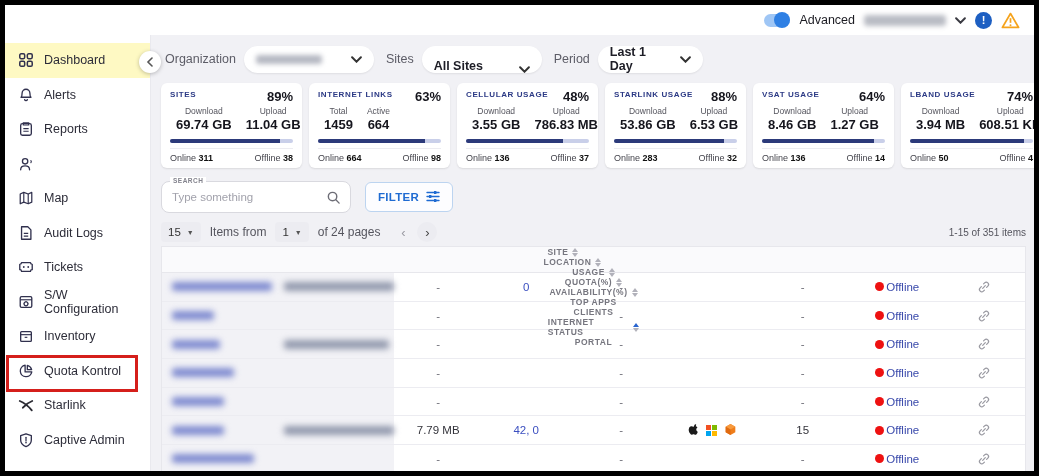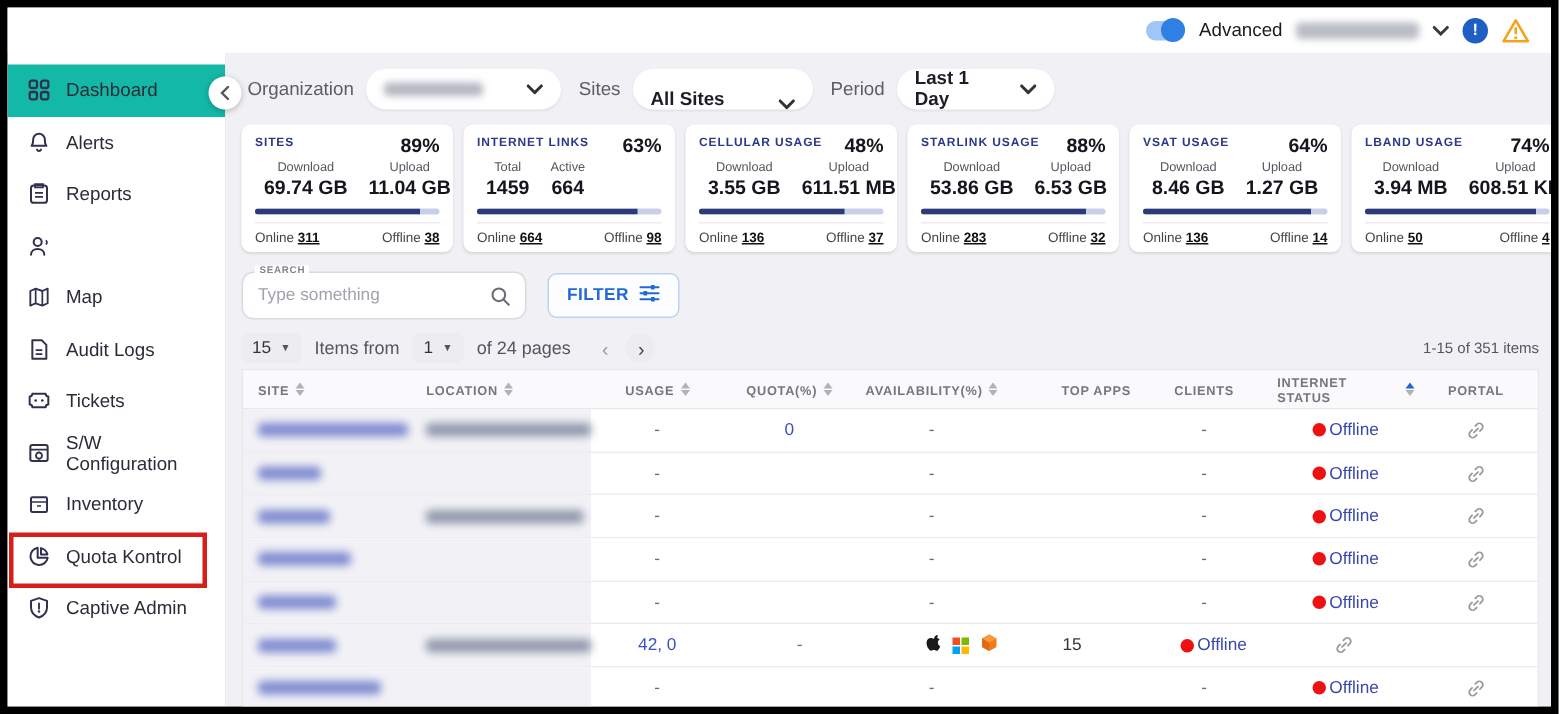--- a/index.html
+++ b/index.html
@@ -15,21 +15,21 @@
   .blur-bar { display:inline-block; border-radius:3px; filter:blur(2.5px); }
   .user-blur { width:82px; height:11px; background:#b9bcc4; }
   .chev { color:#3a3a42; display:inline-flex; }
   .badge-info { width:17px; height:17px; border-radius:50%; background:#1d5fc2; color:#fff; font-size:11px; font-weight:bold; display:inline-flex; align-items:center; justify-content:center; }
   .warn-icon { display:inline-flex; }
 
   
   .body { flex:1; display:flex; overflow:hidden; }
   .sidebar { width:146px; background:#fff; border-right:1px solid #e9e9ee; position:relative; padding-top:8px; flex:0 0 auto; }
   .s-item { height:34.5px; display:flex; align-items:center; gap:10px; padding:0 12px; font-size:12.5px; color:#2c2c38; font-weight:500; cursor:pointer; position:relative; }
-  .s-item.active { background:#14b8a6; }
+  .s-item.active { background:#fef9c3; }
   .s-item.red-boxed::after { content:""; position:absolute; left:1px; top:1px; width:126px; height:31px; border:3px solid #d51f1b; }
   .s-icon { width:17px; height:17px; display:inline-flex; align-items:center; justify-content:center; color:#31314e; flex:0 0 auto; }
   .collapse-btn { position:absolute; right:-11px; top:16px; width:22px; height:22px; border-radius:50%; background:#fff; box-shadow:0 1px 4px rgba(0,0,0,.25); display:flex; align-items:center; justify-content:center; color:#555; cursor:pointer; z-index:5; }
 
   main { flex:1; background:#f1f1f5; padding:8px 8px 0 10px; overflow:hidden; }
 
   
   .filter-row { display:flex; align-items:center; gap:8px; height:32px; }
   .f-label { font-size:12.5px; color:#5c5c66; margin-left:4px; }
   .pill { background:#fff; border-radius:16px; height:27px; display:flex; align-items:center; justify-content:space-between; padding:0 12px; box-shadow:0 1px 2px rgba(0,0,0,.08); font-size:12.5px; font-weight:bold; color:#1d1d26; cursor:pointer; gap:8px; }
@@ -42,21 +42,21 @@
   .card-top { display:flex; justify-content:space-between; align-items:flex-start; }
   .card-title { font-size:8px; font-weight:bold; color:#2c3a85; letter-spacing:.6px; }
   .card-pct { font-size:13px; font-weight:600; color:#15151d; line-height:1; }
   .card-cols { display:flex; gap:14px; margin-top:3px; padding-left:6px; }
   .cc { text-align:center; }
   .cc-label { font-size:8.5px; color:#55555e; }
   .cc-value { font-size:13px; font-weight:600; color:#15151d; margin-top:1px; white-space:nowrap; }
   .bar { height:4px; background:#c9cfe9; border-radius:2px; margin-top:7px; overflow:hidden; }
   .bar-fill { height:100%; background:#2c3a7a; }
   .card-bottom { display:flex; justify-content:space-between; border-top:1px solid #ececf1; margin-top:5px; padding-top:4px; font-size:9px; color:#44444c; }
-  .card-bottom b { color:#111;text-decoration:underline; }
+  .card-bottom b { color:#111; }
 
   
   .search-row { display:flex; align-items:center; gap:14px; margin-top:13px; }
   .search-box { position:relative; width:190px; height:32px; background:#fff; border:1px solid #d9d9df; border-radius:8px; display:flex; align-items:center; padding:0 10px; }
   .search-legend { position:absolute; top:-5px; left:8px; background:#fff; padding:0 3px; font-size:6.5px; font-weight:bold; letter-spacing:.5px; color:#83838d; }
   .search-input { border:none; outline:none; flex:1; font-size:11.5px; color:#333; font-family:"Liberation Sans",sans-serif; background:transparent; }
   .search-input::placeholder { color:#a2a2ac; }
   .search-icon { color:#6d6d76; display:flex; }
   .filter-btn { height:30px; background:#fdfdff; border:1px solid #bcd4f0; border-radius:6px; color:#1f6bd2; font-size:11.5px; font-weight:bold; letter-spacing:.3px; display:flex; align-items:center; gap:7px; padding:0 12px; cursor:pointer; }
 
@@ -64,33 +64,33 @@
   .pag-row { display:flex; align-items:center; margin-top:9px; font-size:12px; color:#55555e; gap:9px; }
   .pag-box { background:#ececf1; border-radius:4px; height:20px; display:inline-flex; align-items:center; gap:6px; padding:0 7px; font-size:11.5px; color:#333; cursor:pointer; }
   .pag-box .tri { font-size:7px; color:#555; }
   .pag-nav { display:inline-flex; gap:4px; margin-left:4px; }
   .pag-arrow { width:20px; height:20px; border-radius:50%; display:inline-flex; align-items:center; justify-content:center; color:#9a9aa2; font-size:13px; cursor:pointer; }
   .pag-arrow.next { background:#ececf1; color:#444; }
   .pag-range { margin-left:auto; font-size:10px; color:#55555e; }
 
   
   .table { margin-top:4px; background:#fff; border:1px solid #e7e7ec; border-bottom:none; }
-  .thead { display:flex; background:#fafafc; border-bottom:1px solid #e7e7ec; height:26px; align-items:center; }
+  .thead { display:flex; background:#fafafc; border-bottom:1px solid #e7e7ec; height:26px; align-items:center;flex-direction:column; }
   .th { font-size:8.5px; font-weight:bold; color:#76767f; letter-spacing:.5px; display:flex; align-items:center; justify-content:center; gap:4px; }
   .th.left { justify-content:flex-start; padding-left:10px; }
   .sorter { display:inline-flex; flex-direction:column; line-height:0; gap:1px; }
   .sorter i { border-left:3.5px solid transparent; border-right:3.5px solid transparent; display:block; }
   .sorter .up { border-bottom:4px solid #b1b1ba; }
   .sorter .dn { border-top:4px solid #b1b1ba; }
   .sorter.sorted .up { border-bottom-color:#2864d0; }
   .trow { display:flex; height:28.7px; align-items:center; border-bottom:1px solid #ececf1; background:#fff; }
   .td { font-size:11.5px; color:#33333a; display:flex; align-items:center; justify-content:center; height:100%; }
   .td.left { justify-content:flex-start; padding-left:10px; }
   .td.redacted-bg { background:#f2f2f6; }
-  .c-site{width:13%;} .c-loc{width:13.9%;} .c-usage{width:10.2%;} .c-quota{width:10.2%;} .c-avail{width:11.8%;} .c-apps{width:9.5%;justify-content:flex-end;} .c-clients{width:11.3%;} .c-status{width:10.6%;} .c-portal{width:9.5%;}
+  .c-site{width:13%;} .c-loc{width:13.9%;} .c-usage{width:10.2%;} .c-quota{width:10.2%;} .c-avail{width:11.8%;} .c-apps{width:9.5%;} .c-clients{width:11.3%;} .c-status{width:10.6%;} .c-portal{width:9.5%;}
   .site-blur { height:9px; border-radius:3px; background:#7f8bd0; filter:blur(3px); }
   .loc-blur { height:9px; border-radius:3px; background:#9299ad; filter:blur(3px); }
   .quota-val { color:#3b4fc0; }
   .dash { color:#6d6d76; }
   .status-wrap { display:flex; align-items:center; gap:2px; color:#3949ab; font-weight:500; }
   .red-dot { width:9px; height:9px; border-radius:50%; background:#ee1111; display:inline-block; }
   .portal-icon { color:#9a9aa2; display:inline-flex; cursor:pointer; }
   .apps-wrap { display:flex; gap:7px; align-items:center; }
   .ms-icon { width:11px; height:11px; display:grid; grid-template-columns:5px 5px; grid-template-rows:5px 5px; gap:1px; }
   .ms-icon i { display:block; }
@@ -220,20 +220,28 @@
             <svg width="16" height="16" viewBox="0 0 18 18">
               <path d="M8 2.5A6.5 6.5 0 1 0 15.5 10H8z" fill="none" stroke="#31314e" stroke-width="1.5" stroke-linejoin="round"></path>
               <path d="M10.5 2.7A6.5 6.5 0 0 1 15.3 7.5H10.5z" fill="none" stroke="#31314e" stroke-width="1.5" stroke-linejoin="round"></path>
             </svg>
           </span>
         <span class="s-label">Quota Kontrol</span>
       </div>
       <div class="s-item">
         <span class="s-icon">
             <svg width="16" height="16" viewBox="0 0 18 18">
+              <path d="M2 4.5c4 1.5 9 5 13.5 10.5M16 4.5C12 6 8.5 8.5 5.5 12" fill="none" stroke="#2b2b33" stroke-width="2.1" stroke-linecap="round"></path>
+            </svg>
+          </span>
+        <span class="s-label">Starlink</span>
+      </div>
+      <div class="s-item">
+        <span class="s-icon">
+            <svg width="16" height="16" viewBox="0 0 18 18">
               <path d="M9 2l6 2v5c0 4-2.5 6.2-6 7.5C5.5 15.2 3 13 3 9V4z" fill="none" stroke="#31314e" stroke-width="1.5" stroke-linejoin="round"></path>
               <path d="M9 6v4" stroke="#31314e" stroke-width="1.4" stroke-linecap="round"></path>
               <circle cx="9" cy="12" r=".9" fill="#31314e"></circle>
             </svg>
           </span>
         <span class="s-label">Captive Admin</span>
       </div>
       <div class="collapse-btn">
         <svg width="8" height="10" viewBox="0 0 8 10">
             <path d="M6 1L2 5l4 4" fill="none" stroke="currentColor" stroke-width="1.6" stroke-linecap="round"></path>
@@ -327,21 +335,21 @@
             <span class="card-title">CELLULAR USAGE</span>
             <span class="card-pct">48%</span>
           </div>
           <div class="card-cols">
             <div class="cc">
                 <div class="cc-label">Download</div>
                 <div class="cc-value">3.55 GB</div>
               </div>
             <div class="cc">
                 <div class="cc-label">Upload</div>
-                <div class="cc-value">611.51 MB</div>
+                <div class="cc-value">786.83 MB</div>
               </div>
           </div>
           <div class="bar">
               <div class="bar-fill" style="width: 78.6%;"></div>
             </div>
           <div class="card-bottom">
             <span><span class="on-lbl">Online</span> <b class="on-val">136</b></span>
             <span><span class="off-lbl">Offline</span> <b class="off-val">37</b></span>
           </div>
         </div>
@@ -669,20 +677,21 @@
           </div>
         </div>
 
         <div class="trow">
           <div class="td left c-site redacted-bg">
                 <span class="site-blur" style="width: 52px;"></span>
               </div>
           <div class="td left c-loc redacted-bg">
                 <span class="loc-blur" style="width: 112px;"></span>
               </div>
+          <div class="td c-usage">7.79 MB</div>
           <div class="td c-quota quota-val">42, 0</div>
           <div class="td c-avail dash">-</div>
           <div class="td c-apps">
                 <span class="apps-wrap">
                   <span><svg width="11" height="13" viewBox="0 0 12 14">
                       <path d="M8.3 3.6c.7-.8.6-1.9.5-2.2-.8 0-1.6.5-2 1.1-.5.6-.6 1.5-.5 2 .8.1 1.5-.3 2-.9zM9 7c0-1.5 1.2-2.2 1.3-2.3-.7-1-1.8-1.2-2.2-1.2-.9-.1-1.8.5-2.3.5-.5 0-1.2-.5-2-.5-1 0-2 .6-2.5 1.5-1.1 1.9-.3 4.7.8 6.2.5.8 1.1 1.6 1.9 1.6.8 0 1.1-.5 2-.5s1.2.5 2 .5 1.4-.8 1.9-1.5c.6-.9.8-1.7.8-1.8C10.7 9.5 9 8.8 9 7z" fill="#1a1a1a"></path>
                     </svg></span>
                   <span class="ms-icon">
                     <i></i>
                     <i></i>

